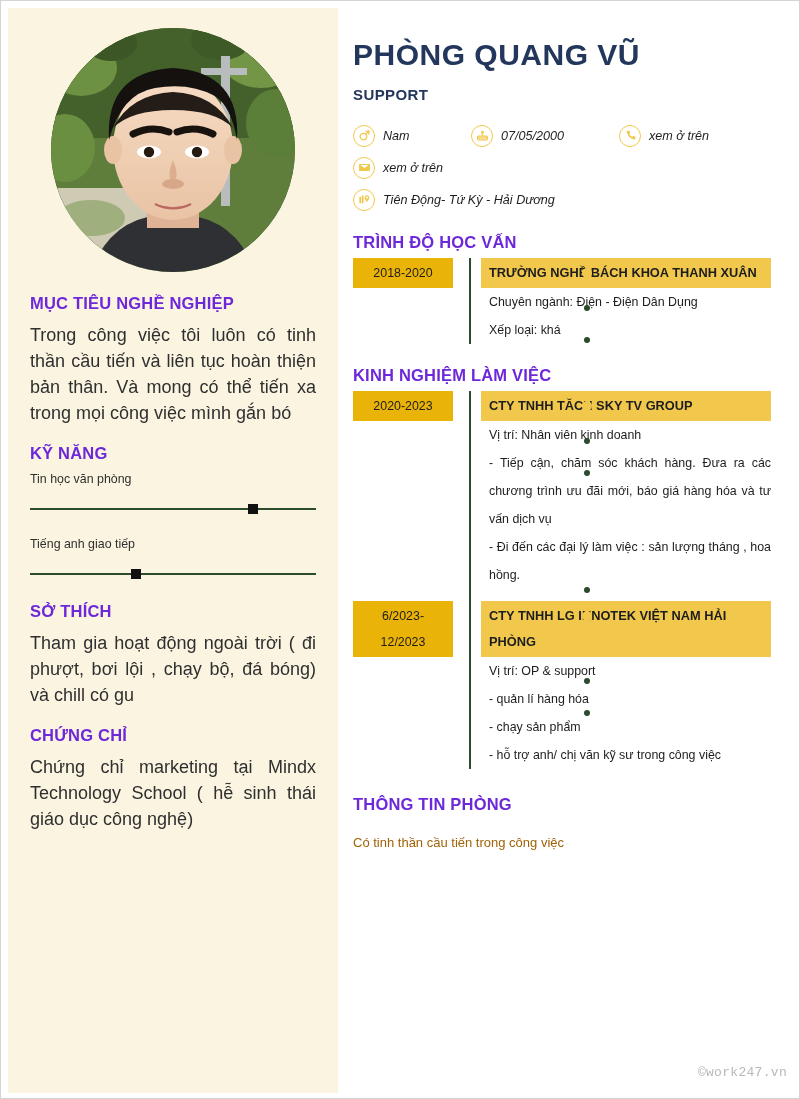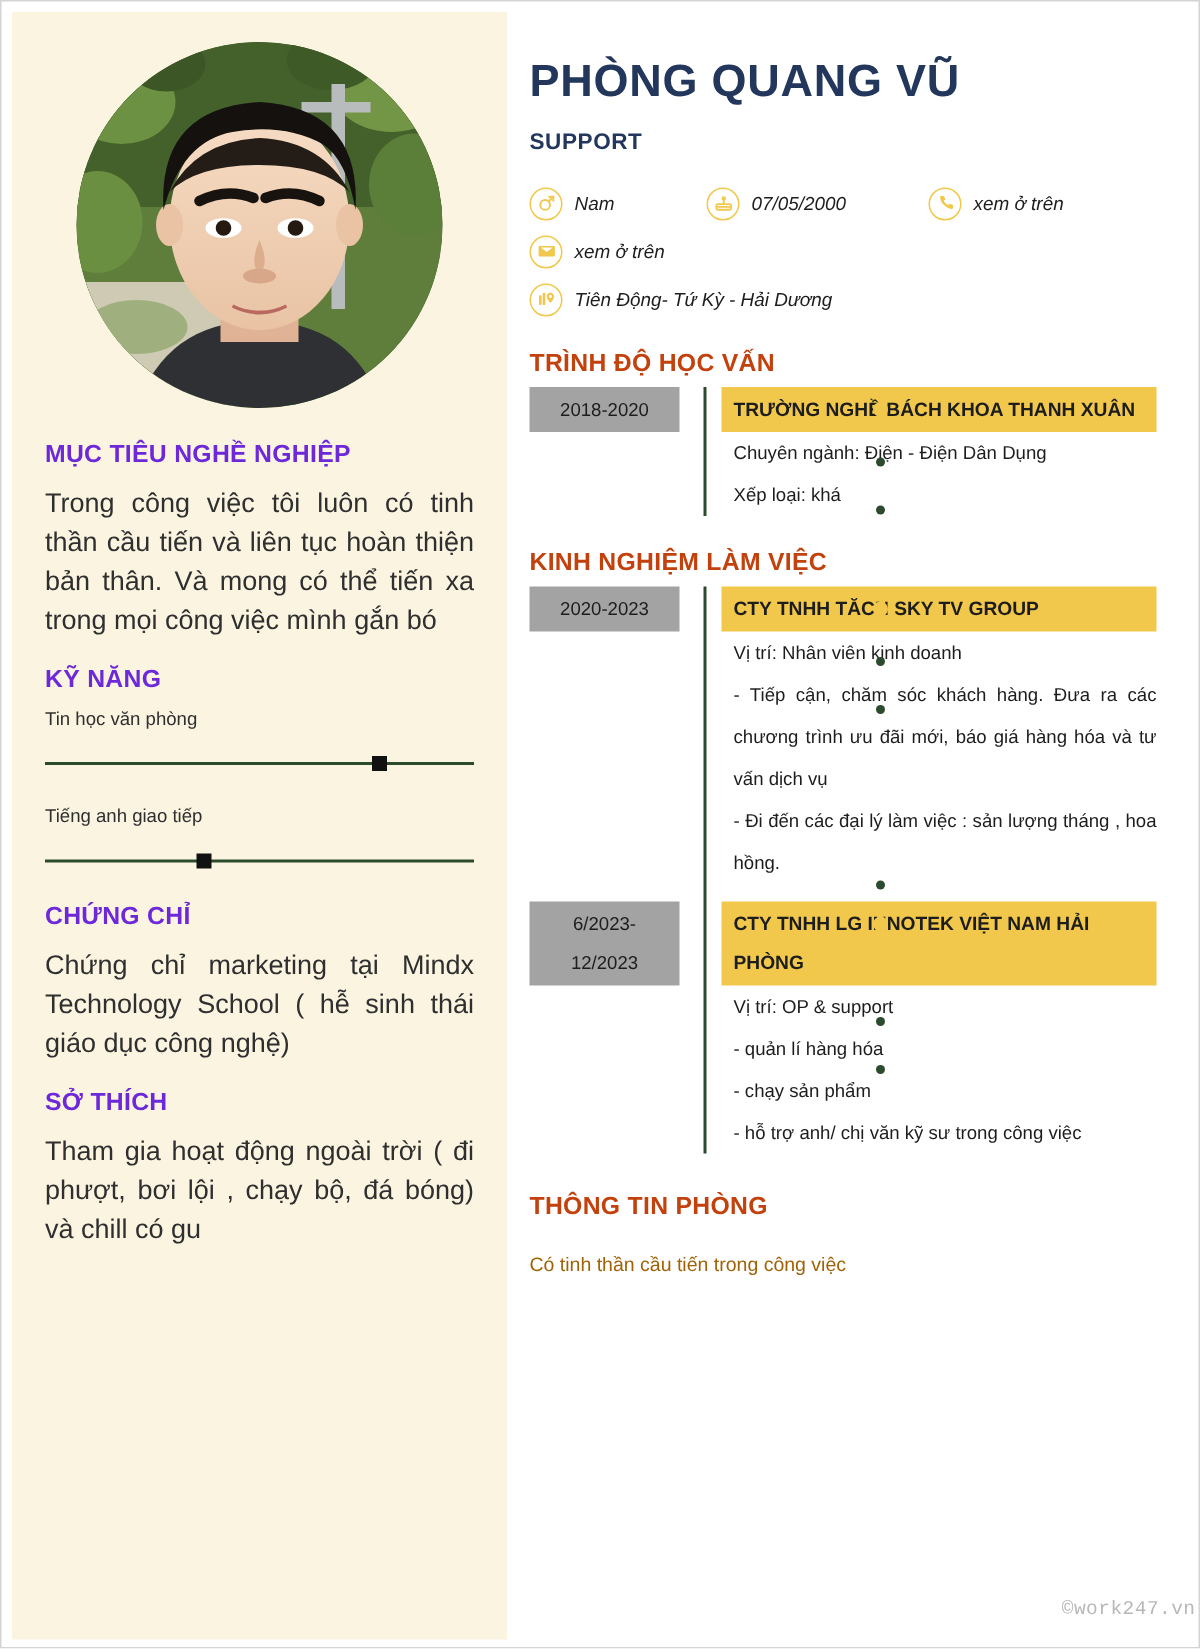--- a/index.html
+++ b/index.html
@@ -157,21 +157,21 @@
     display: flex;
     align-items: center;
     justify-content: center;
   }
   .cicon svg { display: block; }
 
   
   .sec-title {
     font-size: 16.5px;
     font-weight: bold;
-    color: #c2410c;
+    color: #6d28d9;
     letter-spacing: 0.2px;
     margin-bottom: 6px;
   }
 
   .sec { margin-top: 22px; }
 
   
   .tl { position: relative; }
 
   .tl-line {
@@ -185,21 +185,21 @@
 
   .tl-row {
     display: flex;
     align-items: flex-start;
     position: relative;
   }
 
   .tl-date {
     width: 100px;
     flex: 0 0 100px;
-    background: #a3a3a3;
+    background: #eab308;
     color: #1d1d1d;
     font-size: 12.4px;
     line-height: 26px;
     text-align: center;
     padding: 2px 0;
   }
 
   .tl-gap { flex: 0 0 17px; }
 
   .tl-content {
@@ -249,21 +249,21 @@
 
   .extra-text {
     font-size: 13px;
     line-height: 26px;
     color: #a16207;
     margin-top: 16px;
   }
 
   .watermark {
     position: absolute;
-    right: 2px;
+    right: 12px;
     bottom: 18px;
     font-family: "Liberation Mono", monospace;
     font-size: 13px;
     color: #b8b8b8;
     letter-spacing: 0.3px;
   }
 </style>
 </head>
 <body>
 
@@ -352,27 +352,27 @@
         <div class="skill">
           <div class="skill-name">Tiếng anh giao tiếp</div>
           <div class="slider">
             <div class="slider-track"></div>
             <div class="slider-knob" style="left:37%"></div>
           </div>
         </div>
       </section>
 
       <section class="side-section">
+        <h2 class="side-title">SỞ THÍCH</h2>
+        <p class="side-text">Tham gia hoạt động ngoài trời ( đi phượt,  bơi lội , chạy bộ,  đá bóng)  và chill có gu</p>
+      </section>
+
+      <section class="side-section">
         <h2 class="side-title">CHỨNG CHỈ</h2>
         <p class="side-text">Chứng chỉ marketing tại Mindx Technology School ( hễ sinh thái giáo dục công nghệ)</p>
-      </section>
-
-      <section class="side-section">
-        <h2 class="side-title">SỞ THÍCH</h2>
-        <p class="side-text">Tham gia hoạt động ngoài trời ( đi phượt,  bơi lội , chạy bộ,  đá bóng)  và chill có gu</p>
       </section>
 
     </div>
   </aside>
 
   <main class="main">
 
     <h1 class="name">PHÒNG QUANG VŨ</h1>
     <div class="role">SUPPORT</div>
 

